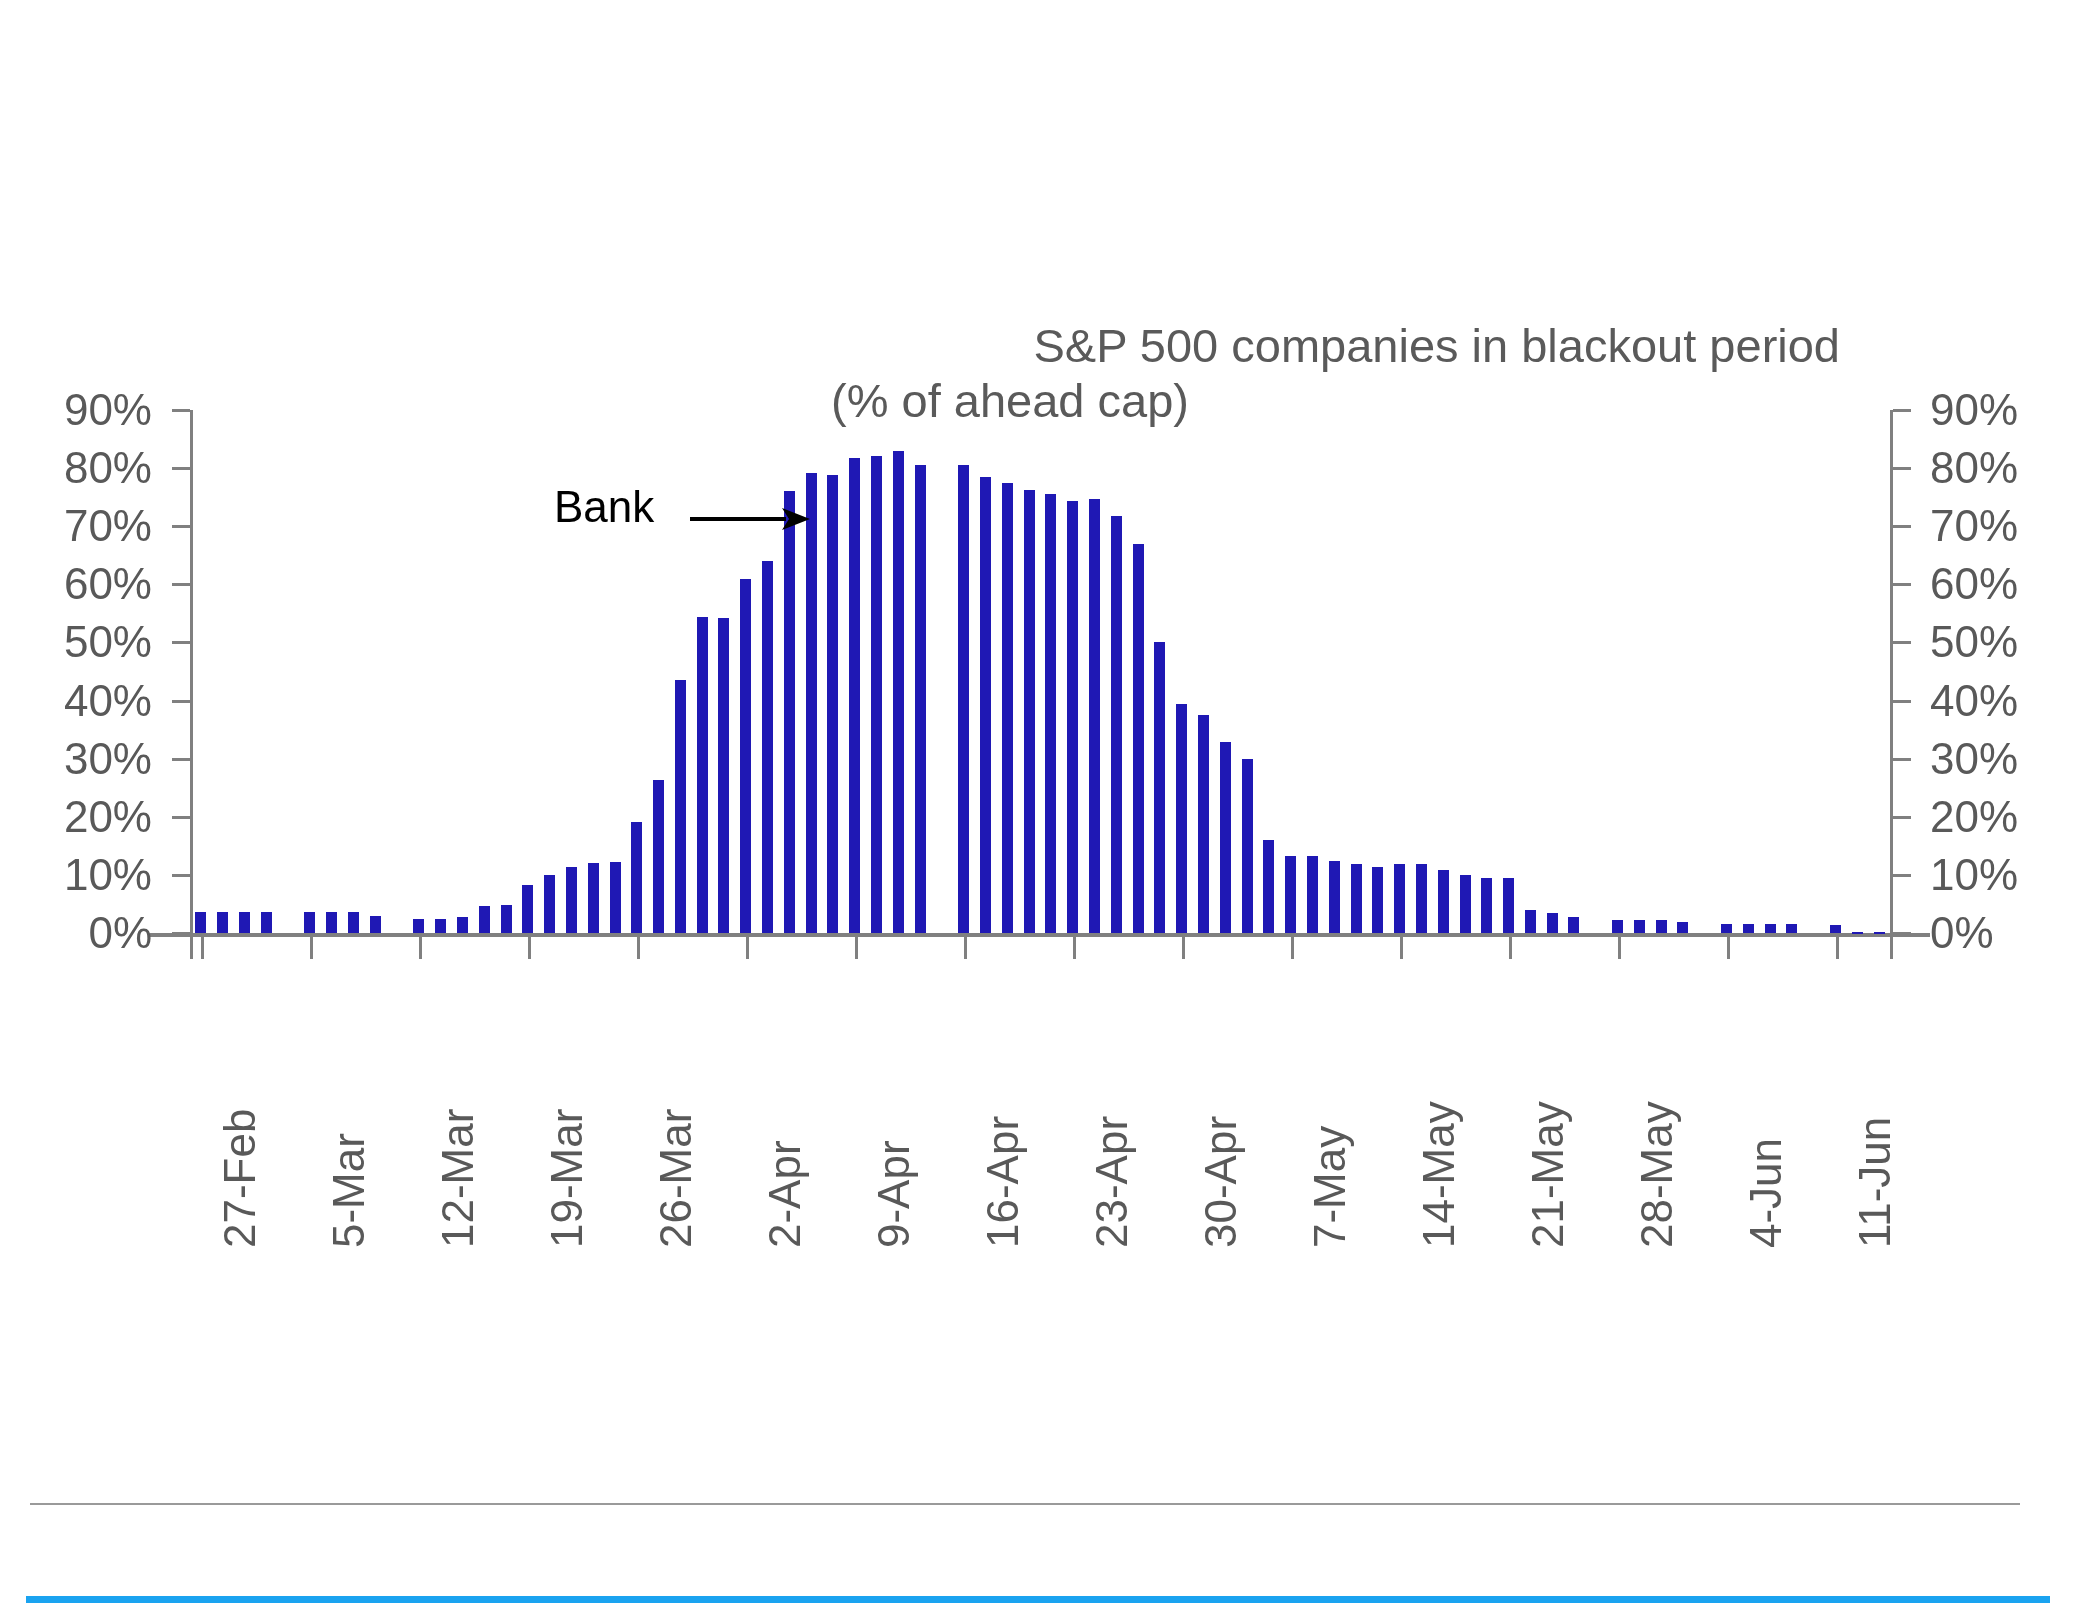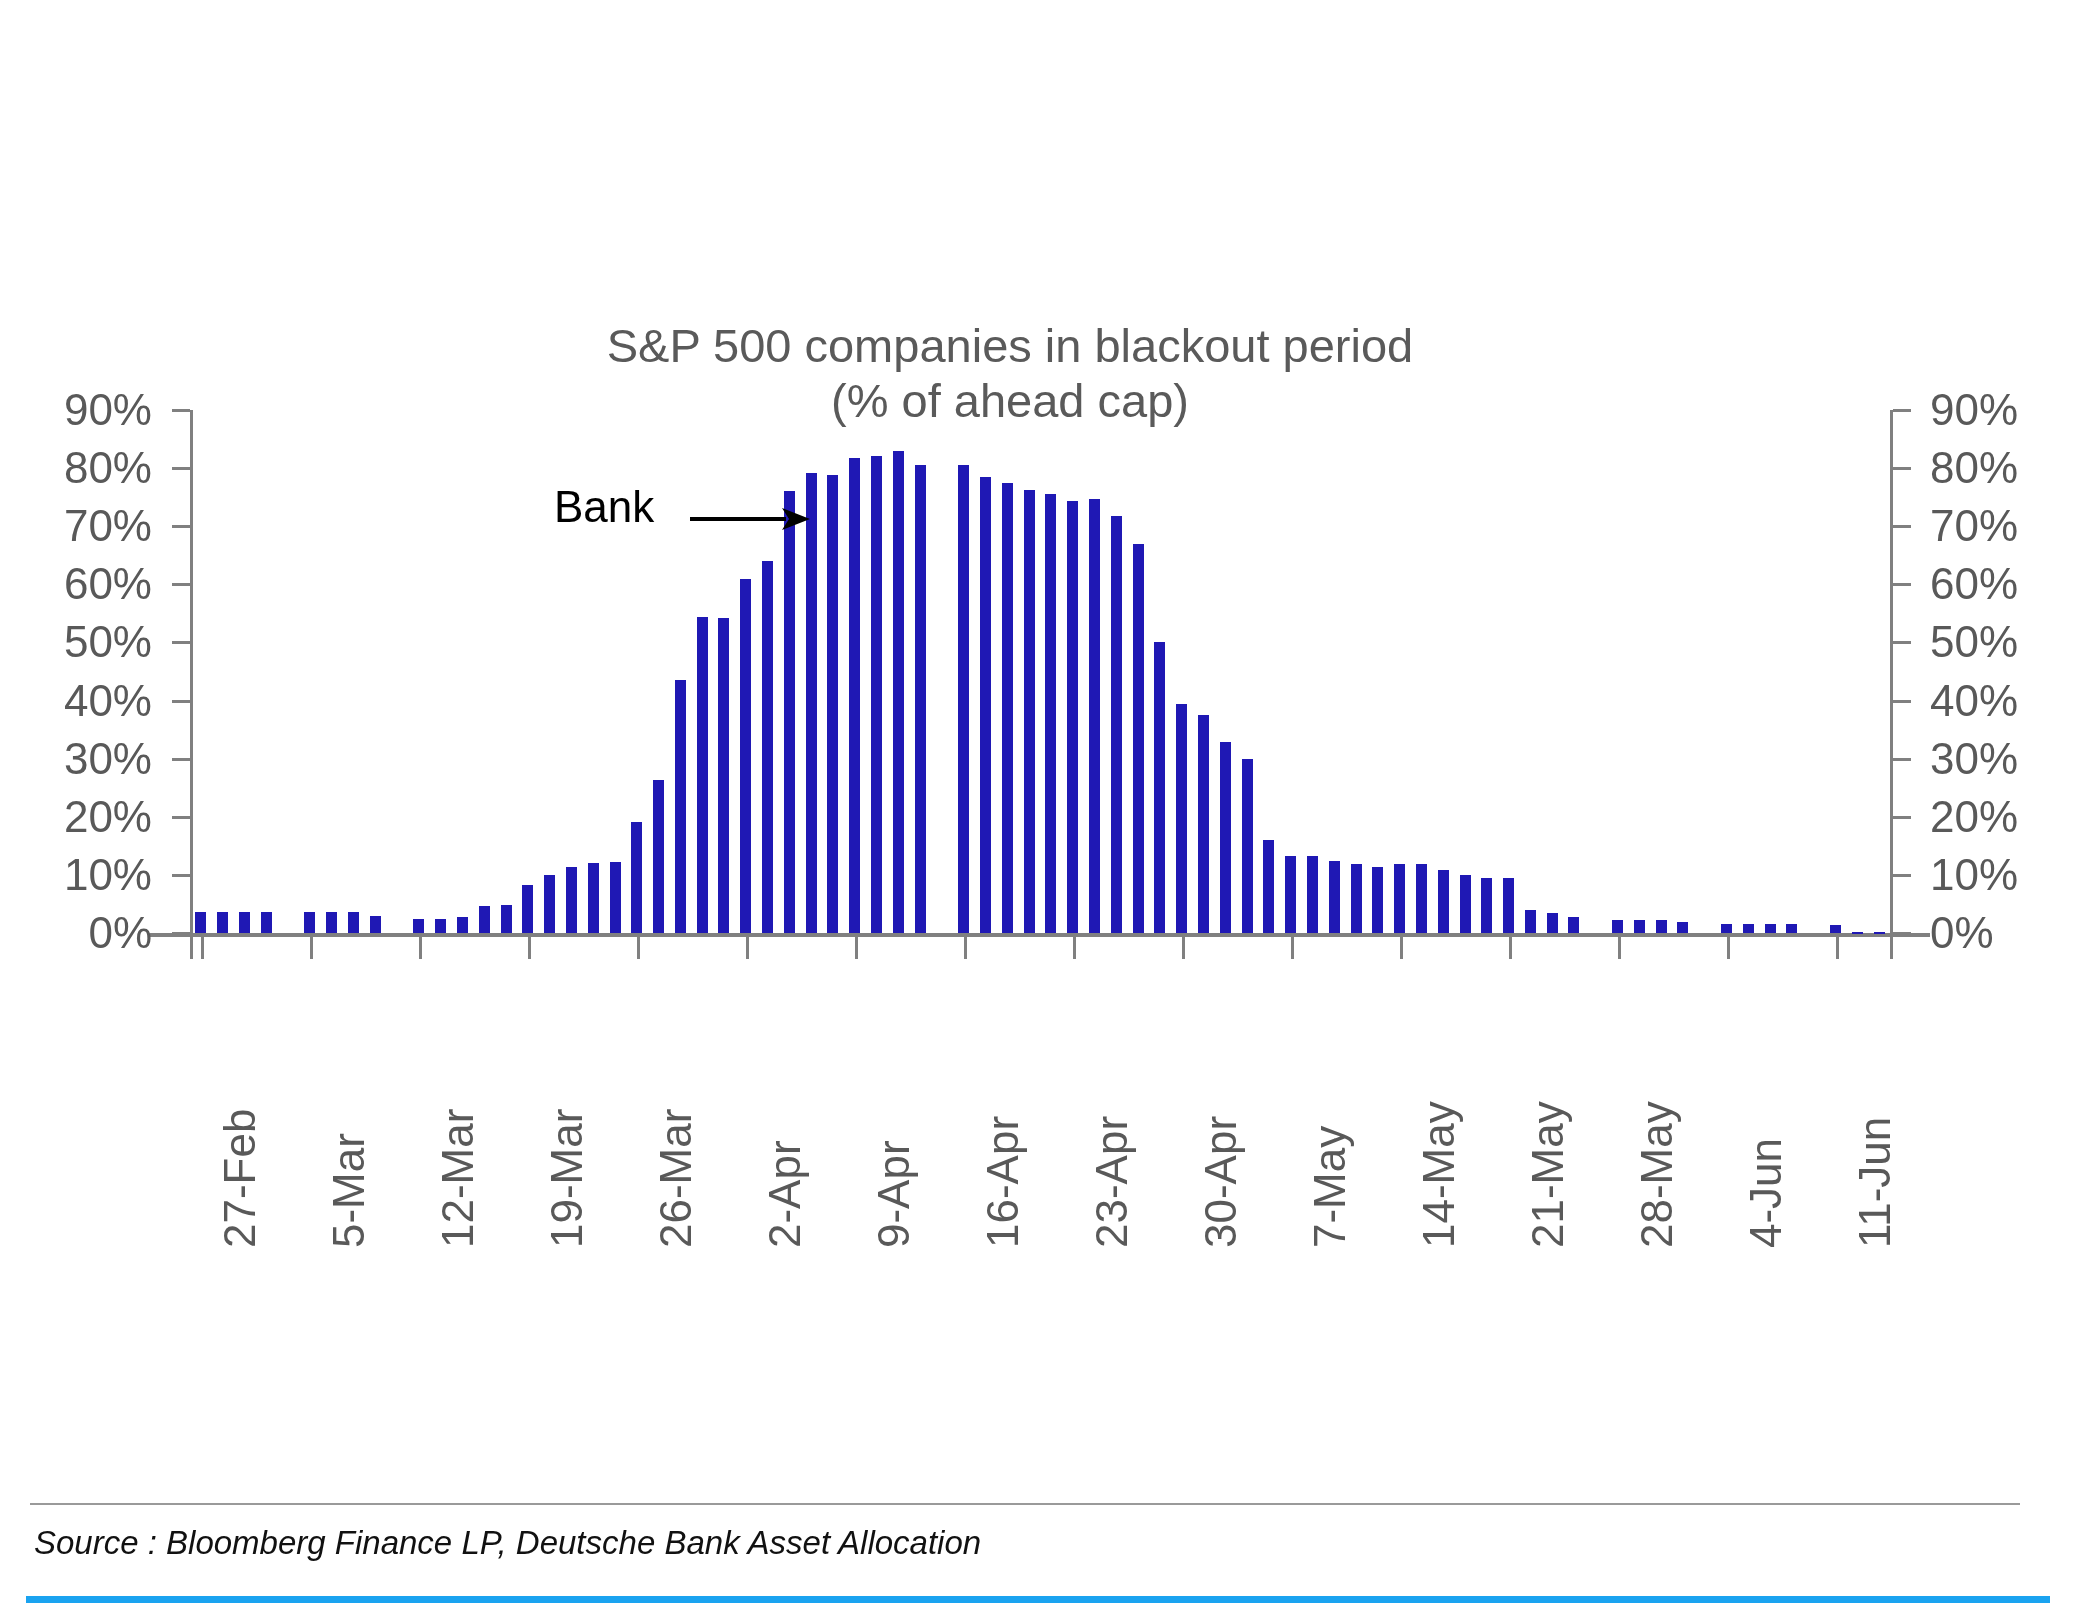--- a/index.html
+++ b/index.html
@@ -52,21 +52,21 @@
     position: absolute;
     left: 180px;
     top: 318px;
     width: 1660px;
     text-align: center;
     color: #5a5a5a;
     font-size: 47px;
     line-height: 1.18;
     font-family: "Liberation Sans", sans-serif;
   }
-  #chart-title-line1 { display: block; }
+  #chart-title-line1 { display: block; text-align: right; }
   #chart-title-line2 { display: block; }
 
   
   #plot-wrap {
     position: absolute;
     left: 0;
     top: 0;
     width: 2076px;
     height: 1622px;
   }
@@ -332,16 +332,15 @@
       </div>
   </div>
 
   <div id="today-annotation">Bank</div>
   <svg id="today-arrow" viewBox="0 0 120 30" xmlns="http://www.w3.org/2000/svg">
     <line x1="0" y1="15" x2="96" y2="15" stroke="#000000" stroke-width="4"></line>
     <polygon points="92,4 120,15 92,26 99,15" fill="#000000"></polygon>
   </svg>
 
   <div id="source-rule-top"></div>
-  <div id="source-note">Source : Bloomberg Finance LP, Deutsche Bank Asset Allocation</div>
   <div id="footer-rule"></div>
 
 </div>
 
 </body></html>

